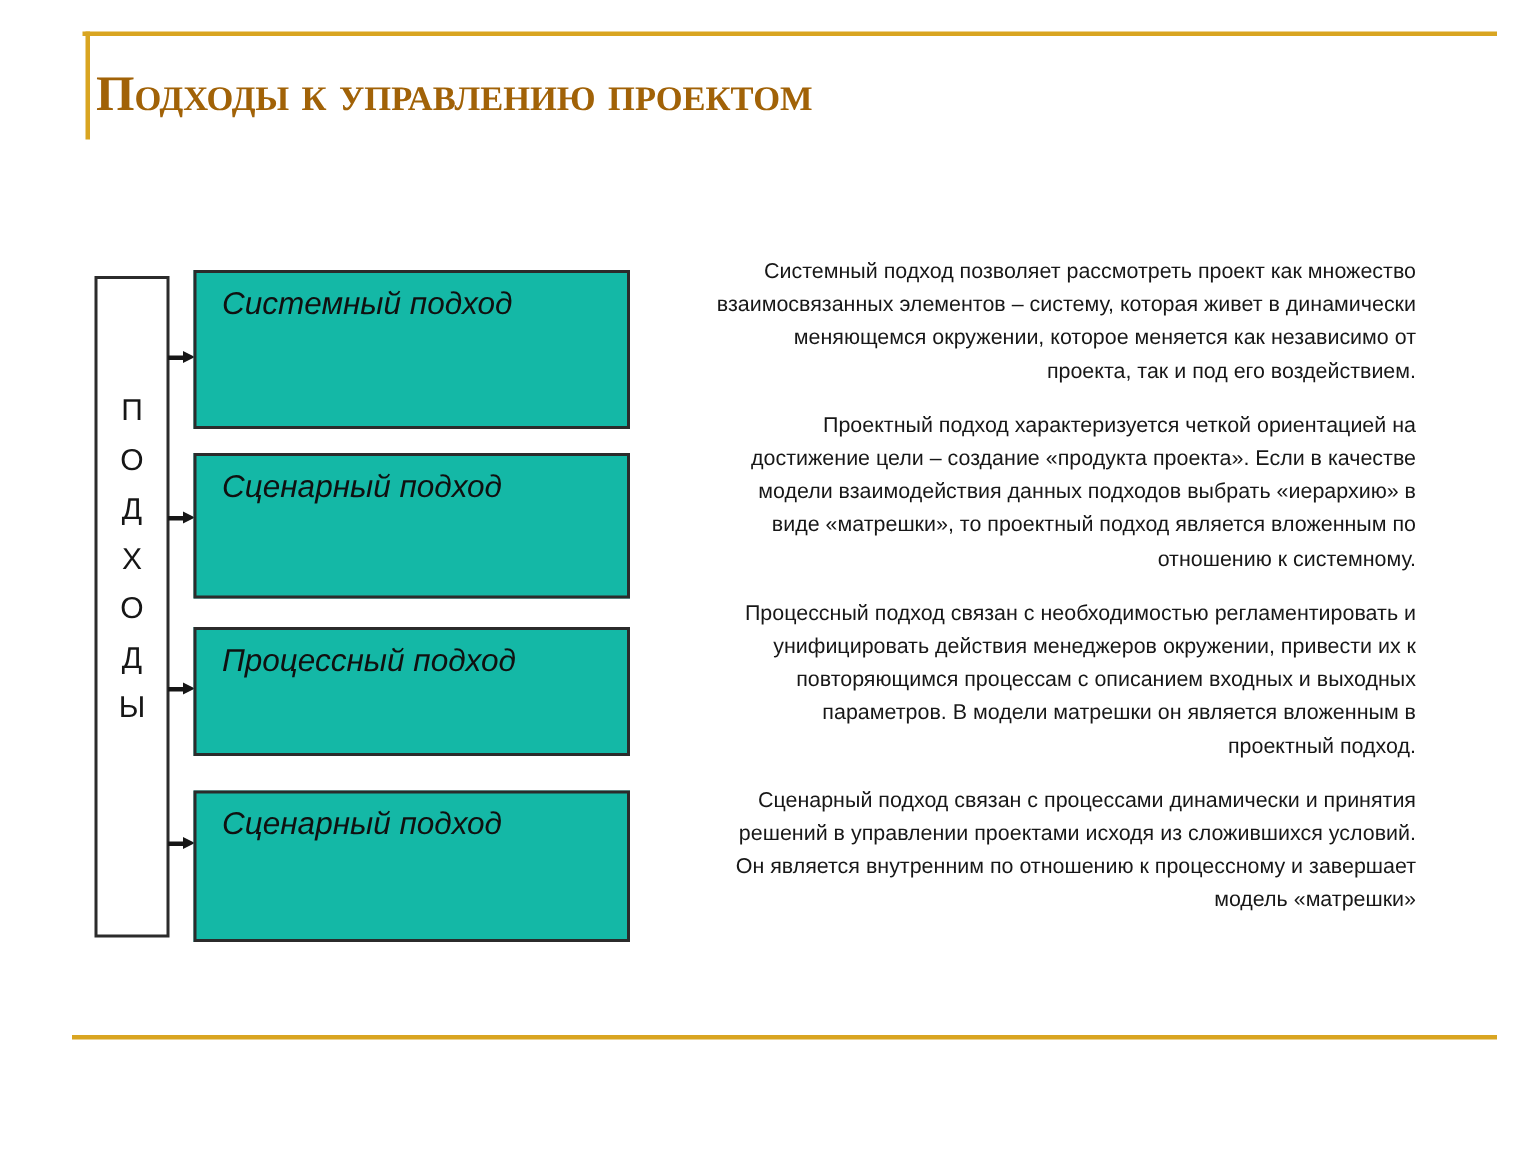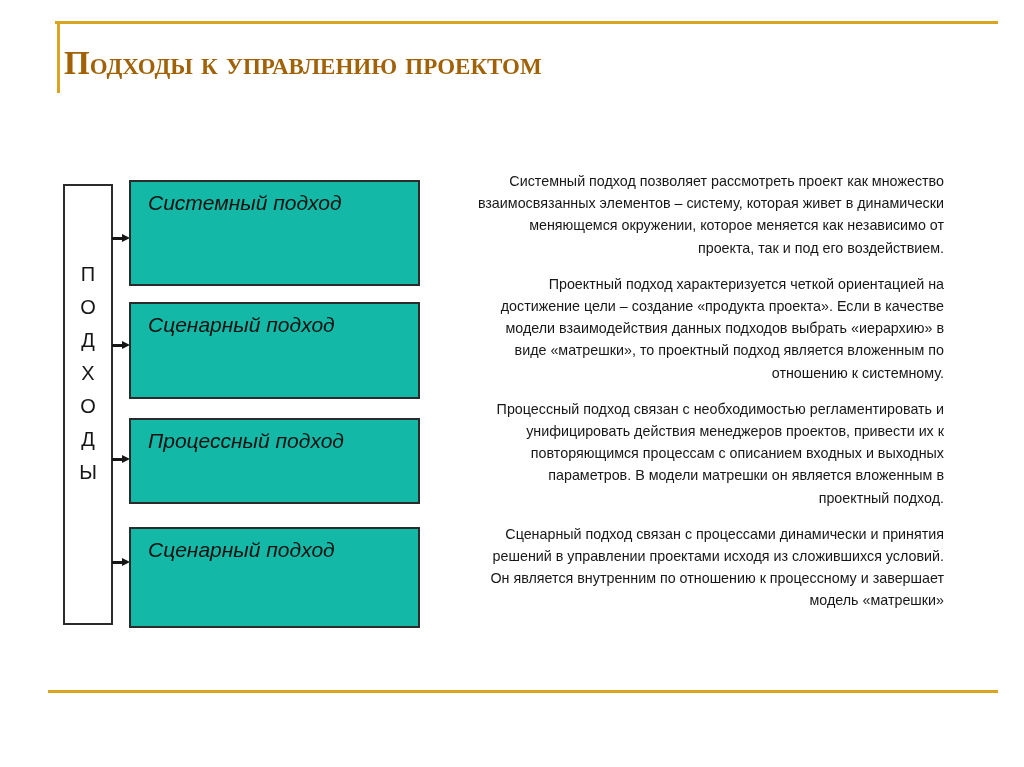--- a/index.html
+++ b/index.html
@@ -216,15 +216,15 @@
   </div>
   <div class="approach-box box-4">
     <div class="approach-label">Сценарный подход</div>
   </div>
 
 </div>
 
 <div class="text-column">
   <p class="body-paragraph">Системный подход позволяет рассмотреть проект как множество взаимосвязанных элементов – систему, которая живет в динамически меняющемся окружении, которое меняется как независимо от проекта, так и под его воздействием.</p>
   <p class="body-paragraph">Проектный подход характеризуется четкой ориентацией на достижение цели – создание «продукта проекта». Если в качестве модели взаимодействия данных подходов выбрать «иерархию» в виде «матрешки», то проектный подход является вложенным по отношению к системному.</p>
-  <p class="body-paragraph">Процессный подход связан с необходимостью регламентировать и унифицировать действия менеджеров проектов, привести их к повторяющимся процессам с описанием входных и выходных параметров. В модели матрешки он является вложенным в проектный подход.</p>
+  <p class="body-paragraph">Процессный подход связан с необходимостью регламентировать и унифицировать действия менеджеров окружении, привести их к повторяющимся процессам с описанием входных и выходных параметров. В модели матрешки он является вложенным в проектный подход.</p>
   <p class="body-paragraph">Сценарный подход связан с процессами динамически и принятия решений в управлении проектами исходя из сложившихся условий.  Он является внутренним по отношению к процессному и завершает модель «матрешки»</p>
 </div>
 
 </body></html>

